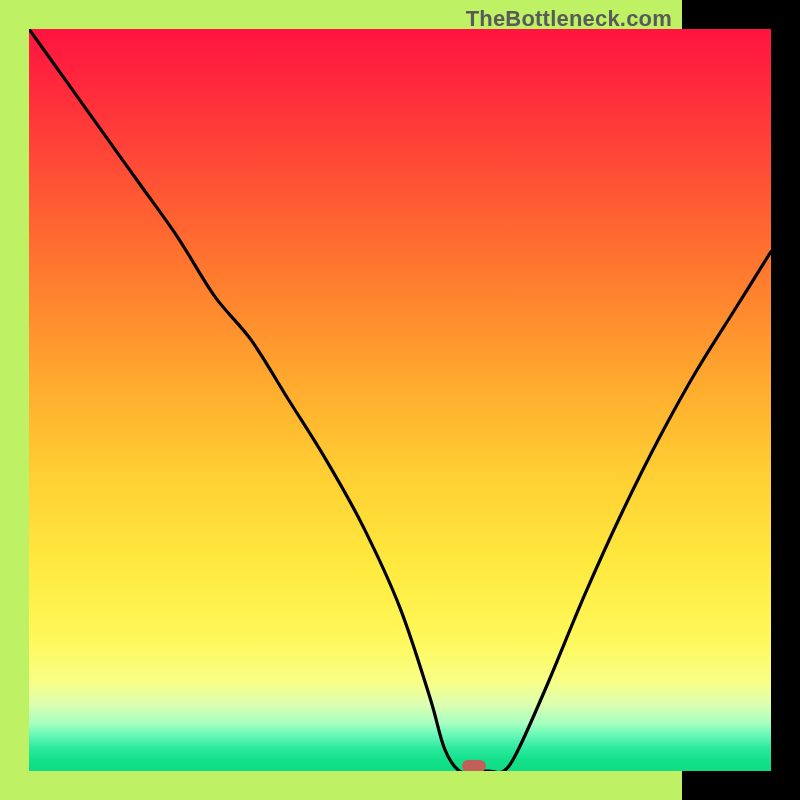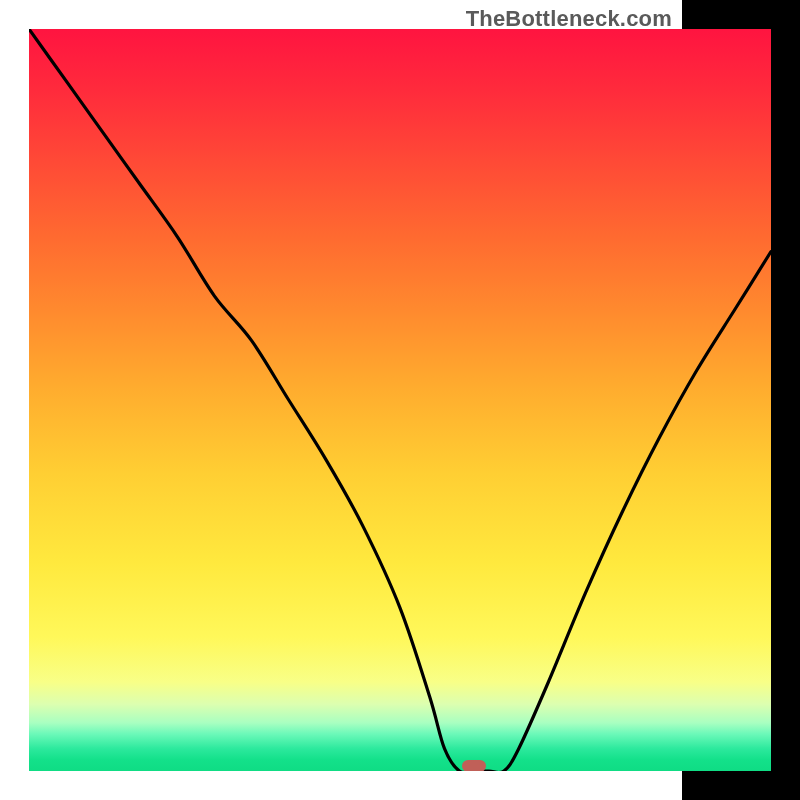--- a/index.html
+++ b/index.html
@@ -8,21 +8,21 @@
     width: 800px;
     height: 800px;
     background: #000;
     font-family: Arial, Helvetica, sans-serif;
     overflow: hidden;
   }
   .frame {
     position: relative;
     width: 682px;
     height: 800px;
-    background: #ffffff;
+    background: #bef264;
   }
   .watermark {
     position: absolute;
     top: 6px;
     right: 10px;
     color: #5a5a5a;
     font-size: 22px;
     font-weight: 600;
     letter-spacing: 0.2px;
     z-index: 3;

